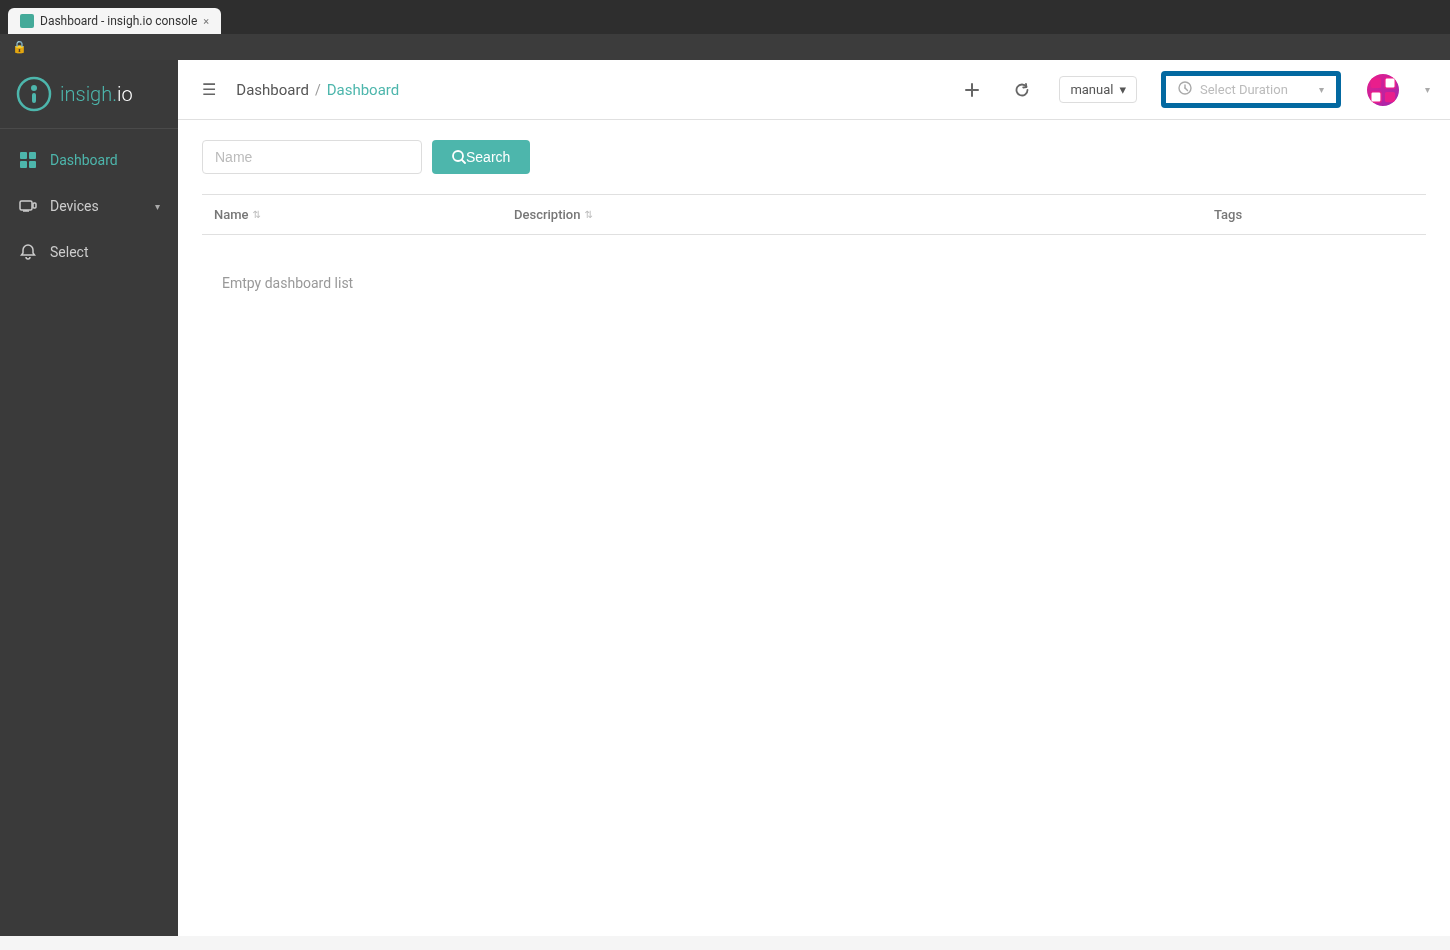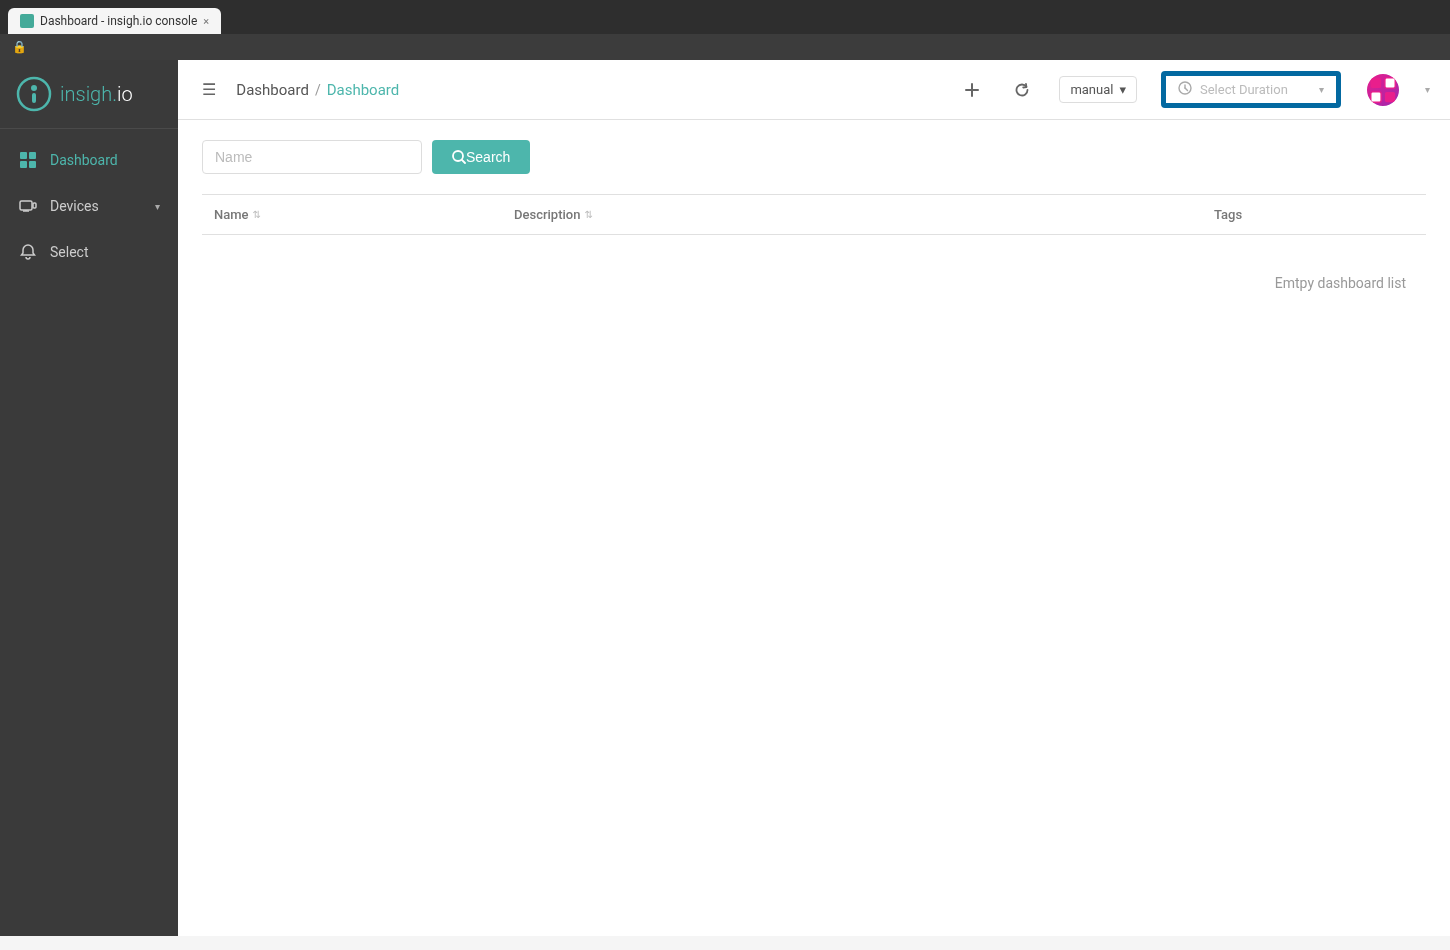--- a/index.html
+++ b/index.html
@@ -54,21 +54,21 @@
     .search-bar { display: flex; align-items: center; gap: 10px; margin-bottom: 20px; }
     .name-input { border: 1px solid #ddd; border-radius: 4px; padding: 8px 12px; font-size: 14px; color: #333; width: 220px; outline: none; }
     .name-input::placeholder { color: #bbb; }
     .search-btn { background: #4db6ac; color: #fff; border: none; border-radius: 4px; padding: 9px 20px; font-size: 14px; cursor: pointer; display: flex; align-items: center; }
 
     
     .table-container { border-top: 1px solid #e0e0e0; }
     .table-header { display: grid; grid-template-columns: 300px 1fr 200px; padding: 12px 12px; border-bottom: 1px solid #e0e0e0; }
     .table-header-cell { color: #777; font-size: 13px; font-weight: 500; display: flex; align-items: center; gap: 4px; }
     .sort-icon { color: #bbb; font-size: 10px; }
-    .table-empty { text-align: right; color: #999; padding: 40px 20px; font-size: 14px; }
+    .table-empty { text-align: left; color: #999; padding: 40px 20px; font-size: 14px; }
   </style>
 </head>
 <body>
 
 <div class="browser-chrome">
   <div class="browser-tab-bar">
     <div class="browser-tab">
       <span class="tab-favicon"></span>
       <span>Dashboard - insigh.io console</span>
       <span class="tab-close">×</span>

